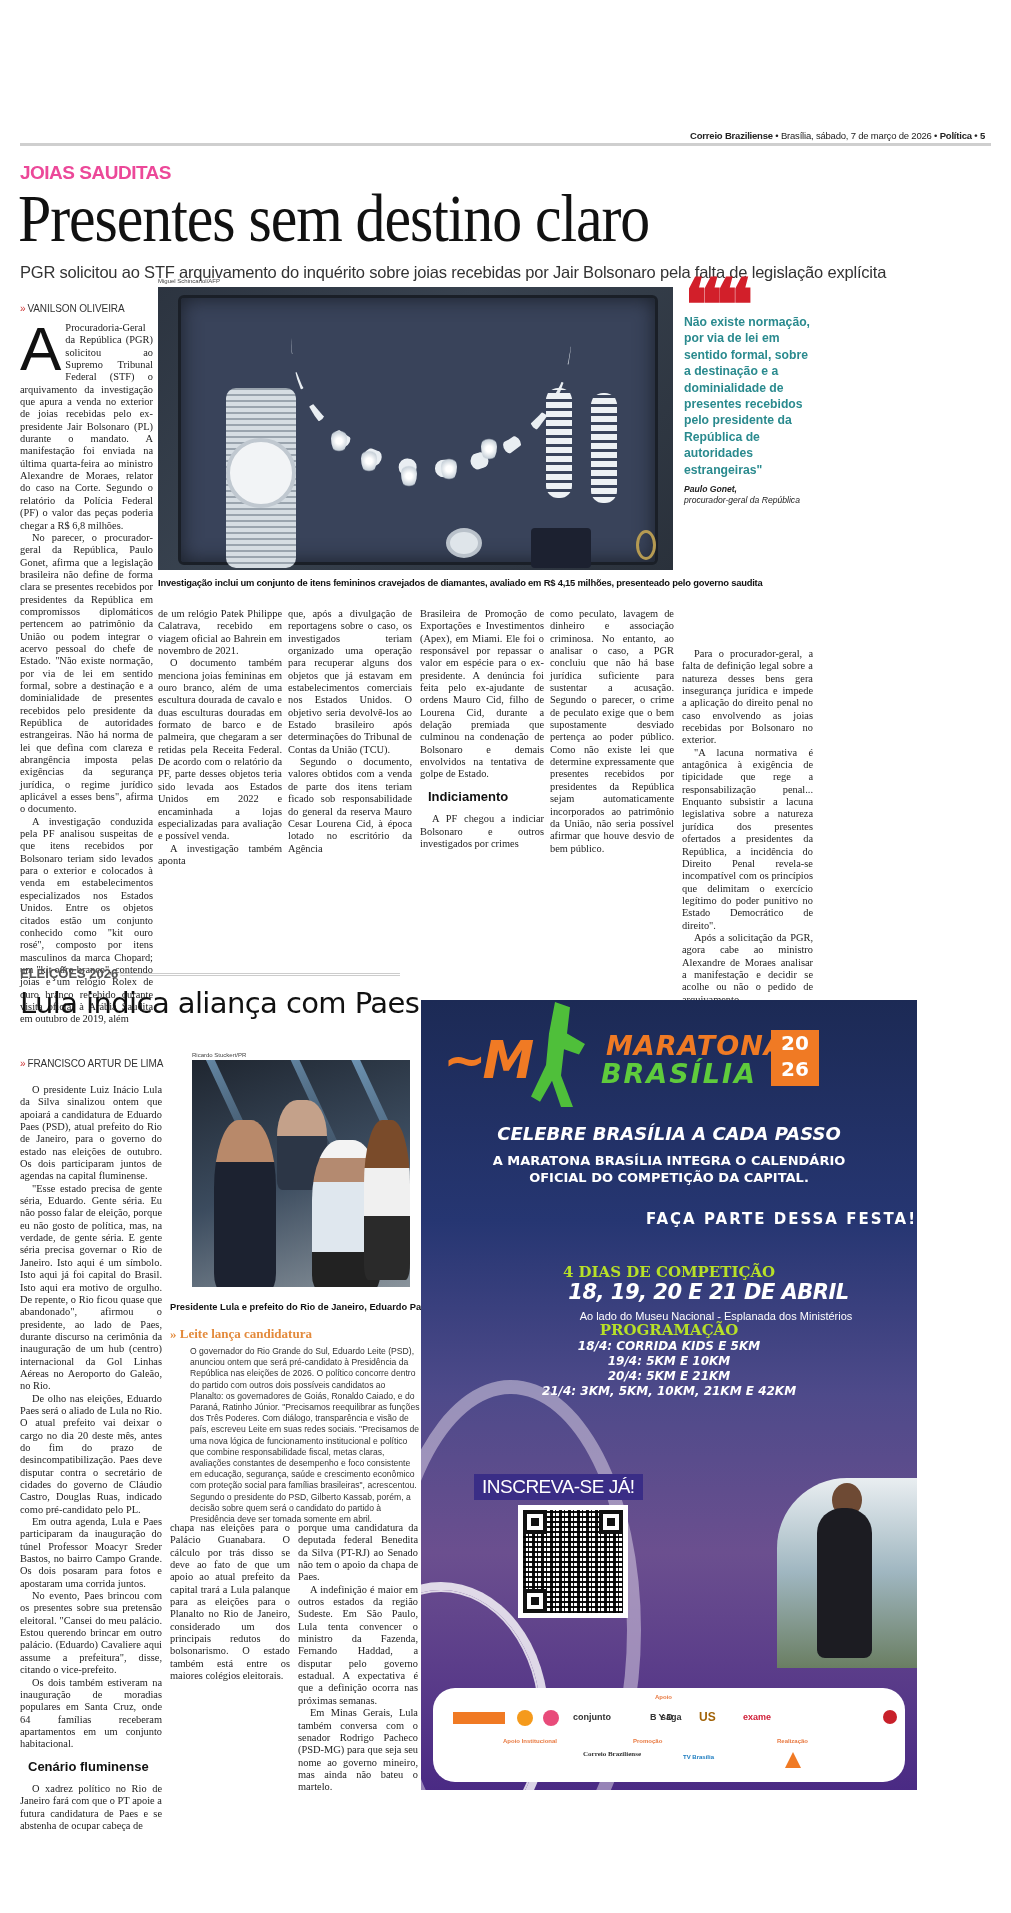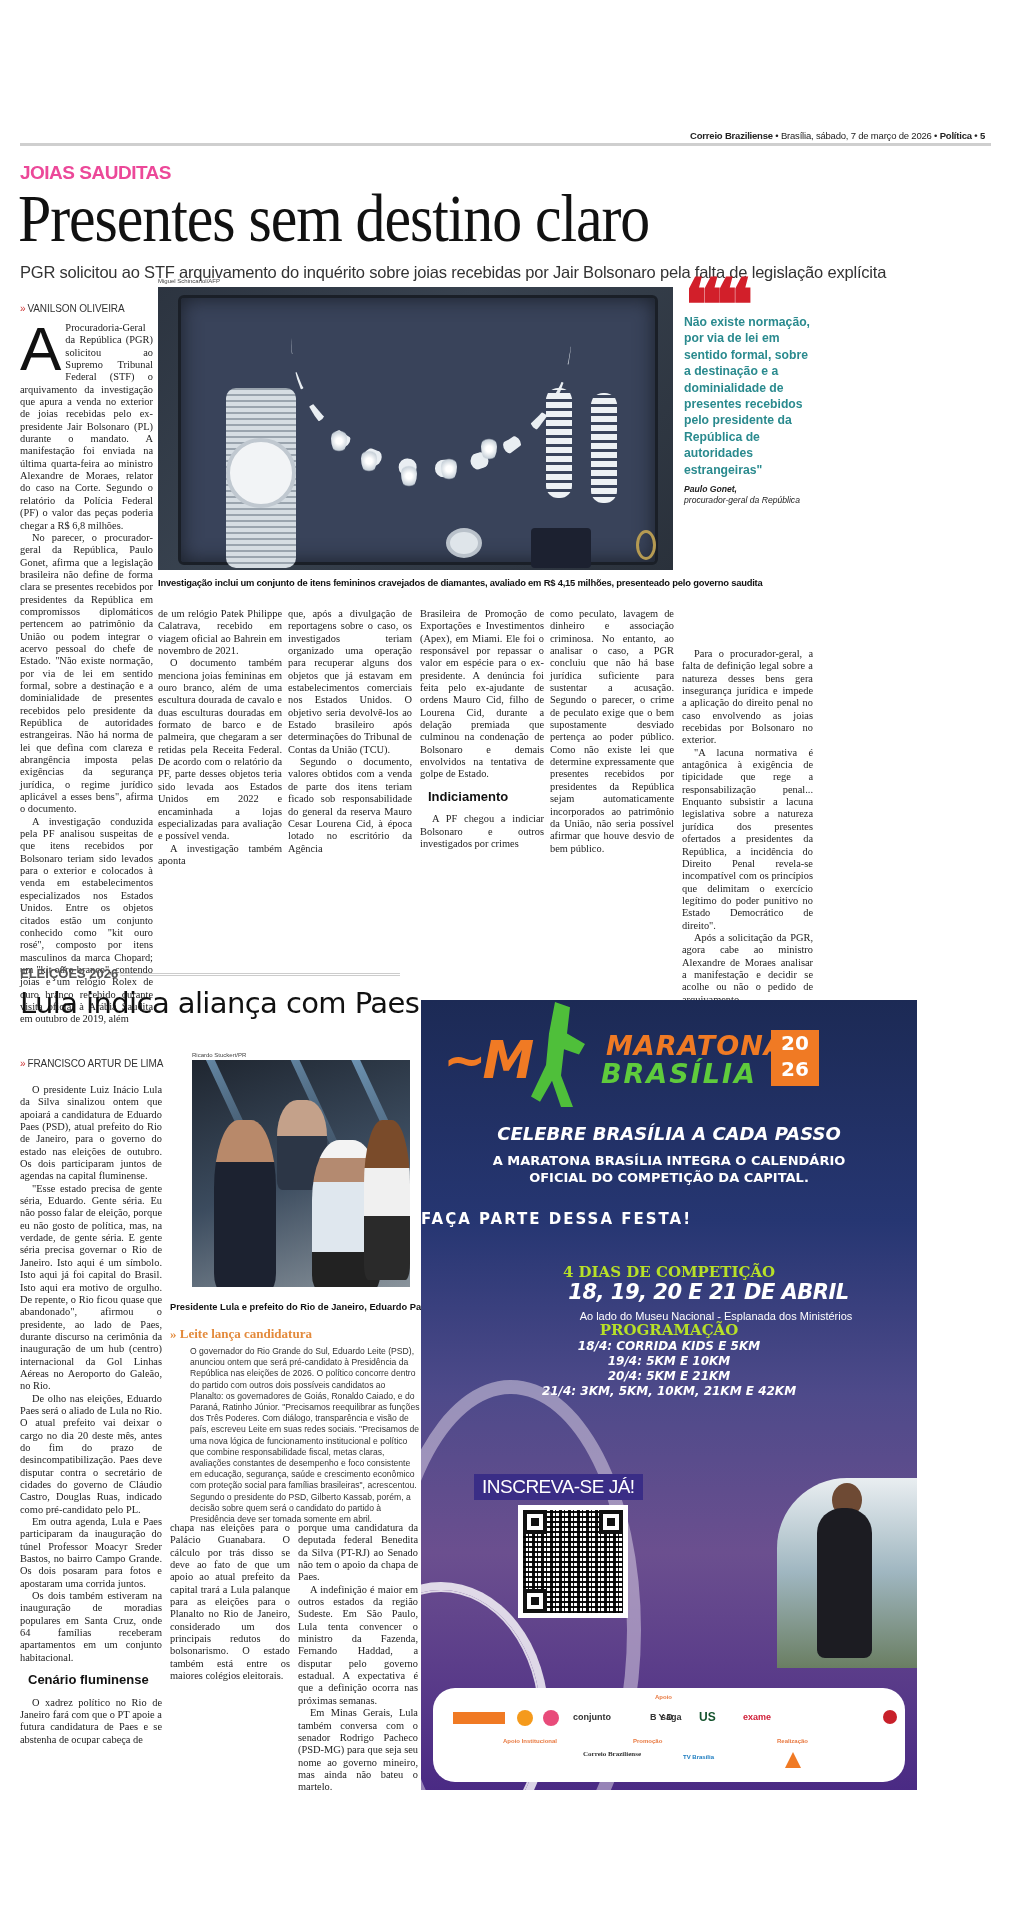--- a/index.html
+++ b/index.html
@@ -64,21 +64,21 @@
 
   
   .ad { left: 421px; top: 1000px; width: 496px; height: 790px; background: linear-gradient(180deg, #1c2a55 0%, #263672 28%, #4e4a8a 50%, #6b4f8f 70%, #4a2a84 100%); overflow: hidden; }
   .ad-logo-m { position: absolute; left: 22px; top: 30px; font-family: "DejaVu Sans", sans-serif; font-weight: 700; font-size: 52px; color: #f07a24; font-style: italic; letter-spacing: -4px; }
   .ad-runner { position: absolute; left: 110px; top: 2px; width: 60px; height: 105px; background: #4fbf3a; clip-path: polygon(40% 0,65% 5%,60% 30%,90% 40%,80% 50%,55% 45%,50% 70%,70% 100%,50% 100%,35% 75%,15% 95%,0 90%,25% 60%,30% 30%); }
   .ad-maratona { position: absolute; left: 185px; top: 30px; font-family: "DejaVu Sans", sans-serif; font-weight: 700; font-style: italic; font-size: 27px; color: #f07a24; letter-spacing: 1px; }
   .ad-brasilia { position: absolute; left: 180px; top: 58px; font-family: "DejaVu Sans", sans-serif; font-weight: 700; font-style: italic; font-size: 27px; color: #5fcb3c; letter-spacing: 2px; }
   .ad-year { position: absolute; left: 350px; top: 30px; width: 48px; height: 56px; background: #f07a24; color: #fff; font-family: "DejaVu Sans", sans-serif; font-weight: 700; font-size: 20px; line-height: 26px; text-align: center; }
   .ad-slogan { position: absolute; left: 0; width: 496px; top: 123px; text-align: center; font-family: "DejaVu Sans", sans-serif; font-style: italic; font-weight: 700; font-size: 18px; color: #fff; }
   .ad-intro { position: absolute; left: 0; width: 496px; top: 152px; text-align: center; font-family: "DejaVu Sans", sans-serif; font-weight: 700; font-size: 13px; line-height: 17px; color: #fff; }
-  .ad-cta { position: absolute; left: 0; width: 496px; top: 210px; text-align: left; font-family: "DejaVu Sans", sans-serif; font-weight: 700; font-size: 15px; color: #fff; letter-spacing: 2px; }
+  .ad-cta { position: absolute; left: 0; width: 496px; top: 210px; text-align: right; font-family: "DejaVu Sans", sans-serif; font-weight: 700; font-size: 15px; color: #fff; letter-spacing: 2px; }
   .ad-green { color: #b7e028; font-family: "DejaVu Serif", serif; font-weight: 700; }
   .ad-days { position: absolute; left: 0; width: 496px; top: 263px; text-align: center; font-size: 15px; }
   .ad-dates { position: absolute; left: 0; width: 575px; top: 280px; text-align: center; font-family: "DejaVu Sans", sans-serif; font-weight: 700; font-style: italic; font-size: 21px; color: #fff; letter-spacing: -0.5px; }
   .ad-venue { position: absolute; left: 0; width: 590px; top: 310px; text-align: center; font-family: "Liberation Sans", sans-serif; font-size: 11px; color: #fff; }
   .ad-prog-title { position: absolute; left: 0; width: 496px; top: 321px; text-align: center; font-size: 15px; }
   .ad-prog { position: absolute; left: 0; width: 496px; top: 339px; text-align: center; font-family: "DejaVu Sans", sans-serif; font-weight: 700; font-style: italic; font-size: 12px; line-height: 15px; color: #fff; }
   .ad-arch { position: absolute; left: -40px; top: 380px; width: 260px; height: 500px; border: 14px solid rgba(215,205,225,.55); border-radius: 50%; }
   .ad-rings { position: absolute; left: -80px; top: 590px; width: 200px; height: 260px; border-radius: 50%; border: 2px solid #fff; box-shadow: 0 0 0 6px transparent, inset 0 0 0 6px rgba(0,0,0,0), 0 0 0 8px #fff; opacity: .8; }
   .ad-inscreva { position: absolute; left: 53px; top: 474px; padding: 2px 8px; background: #3a2d86; color: #fff; font-family: "Liberation Sans", sans-serif; font-size: 19px; letter-spacing: -0.5px; }
   .ad-qr { position: absolute; left: 97px; top: 505px; width: 110px; height: 113px; background: #fff; padding: 5px; }
@@ -180,20 +180,21 @@
 
 <div class="abs byline" style="left:20px; top:1058px;">
   <span class="dot">»</span><span>FRANCISCO ARTUR DE LIMA</span>
 </div>
 
 <div class="abs col" style="left:20px; top:1084px; width:142px;">
   <p>O presidente Luiz Inácio Lula da Silva sinalizou ontem que apoiará a candidatura de Eduardo Paes (PSD), atual prefeito do Rio de Janeiro, para o governo do estado nas eleições de outubro. Os dois participaram juntos de agendas na capital fluminense.</p>
   <p>"Esse estado precisa de gente séria, Eduardo. Gente séria. Eu não posso falar de eleição, porque eu não gosto de política, mas, na verdade, de gente séria. E gente séria precisa governar o Rio de Janeiro. Isto aqui é um símbolo. Isto aqui já foi capital do Brasil. Isto aqui era motivo de orgulho. De repente, o Rio ficou quase que abandonado", afirmou o presidente, ao lado de Paes, durante discurso na cerimônia da inauguração de um hub (centro) internacional da Gol Linhas Aéreas no Aeroporto do Galeão, no Rio.</p>
   <p>De olho nas eleições, Eduardo Paes será o aliado de Lula no Rio. O atual prefeito vai deixar o cargo no dia 20 deste mês, antes do fim do prazo de desincompatibilização. Paes deve disputar contra o secretário de cidades do governo de Cláudio Castro, Douglas Ruas, indicado como pré-candidato pelo PL.</p>
   <p>Em outra agenda, Lula e Paes participaram da inauguração do túnel Professor Moacyr Sreder Bastos, no bairro Campo Grande. Os dois posaram para fotos e apostaram uma corrida juntos.</p>
+  <p>No evento, Paes brincou com os presentes sobre sua pretensão eleitoral. "Cansei do meu palácio. Estou querendo brincar em outro palácio. (Eduardo) Cavaliere aqui assume a prefeitura", disse, citando o vice-prefeito.</p>
   <p>Os dois também estiveram na inauguração de moradias populares em Santa Cruz, onde 64 famílias receberam apartamentos em um conjunto habitacional.</p>
   <div class="subhead">Cenário fluminense</div>
   <p>O xadrez político no Rio de Janeiro fará com que o PT apoie a futura candidatura de Paes e se abstenha de ocupar cabeça de</p>
 </div>
 
 <div class="abs photo-credit" style="left:192px; top:1052px;">Ricardo Stuckert/PR</div>
 <div class="abs photo2">
   <div class="beam" style="left:40px; top:-20px;"></div>
   <div class="beam" style="left:120px; top:-30px;"></div>
   <div class="beam" style="left:190px; top:-10px;"></div>
@@ -262,21 +263,21 @@
   </div>
 
   <div class="ad-sponsors">
     <div class="sp-label" style="left:222px; top:6px;">Apoio</div>
     <div class="sp-logo" style="left:20px; top:24px; width:52px; height:12px; background:#f07a24;"></div>
     <div class="sp-circle" style="left:84px; top:22px; background:#f59a1c;"></div>
     <div class="sp-circle" style="left:110px; top:22px; background:#e84b7a;"></div>
     <div class="sp-logo" style="left:140px; top:24px; color:#333;">conjunto</div>
     <div class="sp-logo" style="left:190px; top:24px; color:#333; letter-spacing:2px;padding-left:27px;">BYD</div>
     <div class="sp-logo" style="left:228px; top:24px; color:#333;">saga</div>
-    <div class="sp-logo" style="left:266px; top:22px; font-size:12px; color:#14532d;">US</div>
+    <div class="sp-logo" style="left:266px; top:22px; font-size:12px; color:#a16207;">US</div>
     <div class="sp-logo" style="left:310px; top:24px; color:#d0203a;">exame</div>
     <div class="sp-circle" style="left:450px; top:22px; background:#c8202a; width:14px; height:14px;"></div>
 
     <div class="sp-label" style="left:70px; top:50px;">Apoio Institucional</div>
     <div class="sp-label" style="left:200px; top:50px;">Promoção</div>
     <div class="sp-label" style="left:344px; top:50px;">Realização</div>
     <div class="sp-logo" style="left:150px; top:62px; font-family:'Liberation Serif',serif; font-size:7px; line-height:8px; color:#333; width:50px;">Correio Braziliense</div>
     <div class="sp-logo" style="left:250px; top:66px; font-size:6px; color:#1b7bbf;">TV Brasília</div>
     <div class="sp-circle" style="left:352px; top:64px; background:#f07a24; border-radius:0; clip-path:polygon(50% 0,100% 100%,0 100%);"></div>
   </div>

